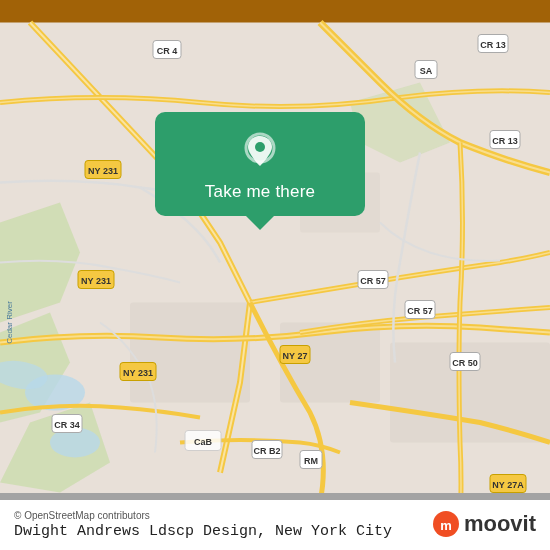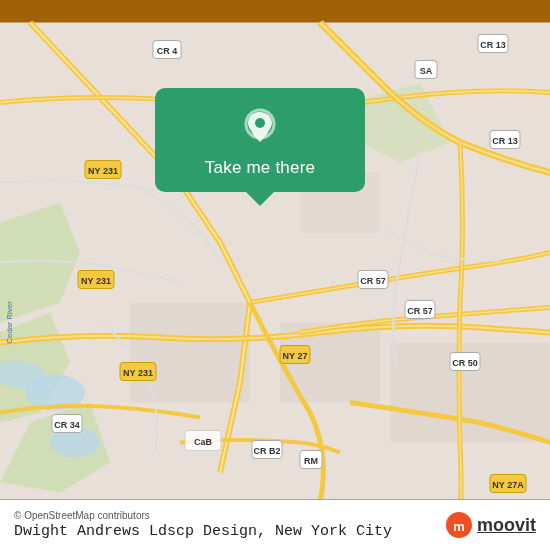--- a/index.html
+++ b/index.html
@@ -27,24 +27,24 @@
     }
 
     
     #bottom-bar {
       position: absolute;
       bottom: 0;
       left: 0;
       width: 100%;
       background: #fff;
       display: flex;
-      align-items: center;
+      align-items: flex-start;
       justify-content: space-between;
       padding: 10px 14px;
-      border-top: 1px solid #a3a3a3;
+      border-top: 7px solid #a3a3a3;
       z-index: 10;
     }
 
     #bottom-left {
       display: flex;
       flex-direction: column;
       gap: 2px;
     }
 
     #copyright-text {
@@ -59,35 +59,34 @@
       font-family: Liberation Mono, monospace;
     }
 
     #moovit-logo {
       display: flex;
       align-items: center;
       gap: 4px;
     }
 
     #moovit-text {
-      font-size: 18px;
+      font-size: 22px;
       font-weight: bold;
       color: #333;
-      text-decoration: underline;
     }
 
     #moovit-icon {
       width: 28px;
       height: 28px;
     }
 
     
     #popup-card {
       position: absolute;
-      top: 88px;
+      top: 112px;
       left: 155px;
       width: 210px;
       background: #2d9e6b;
       border-radius: 10px;
       display: flex;
       flex-direction: column;
       align-items: center;
       padding: 18px 20px 14px;
       z-index: 20;
       cursor: pointer;

